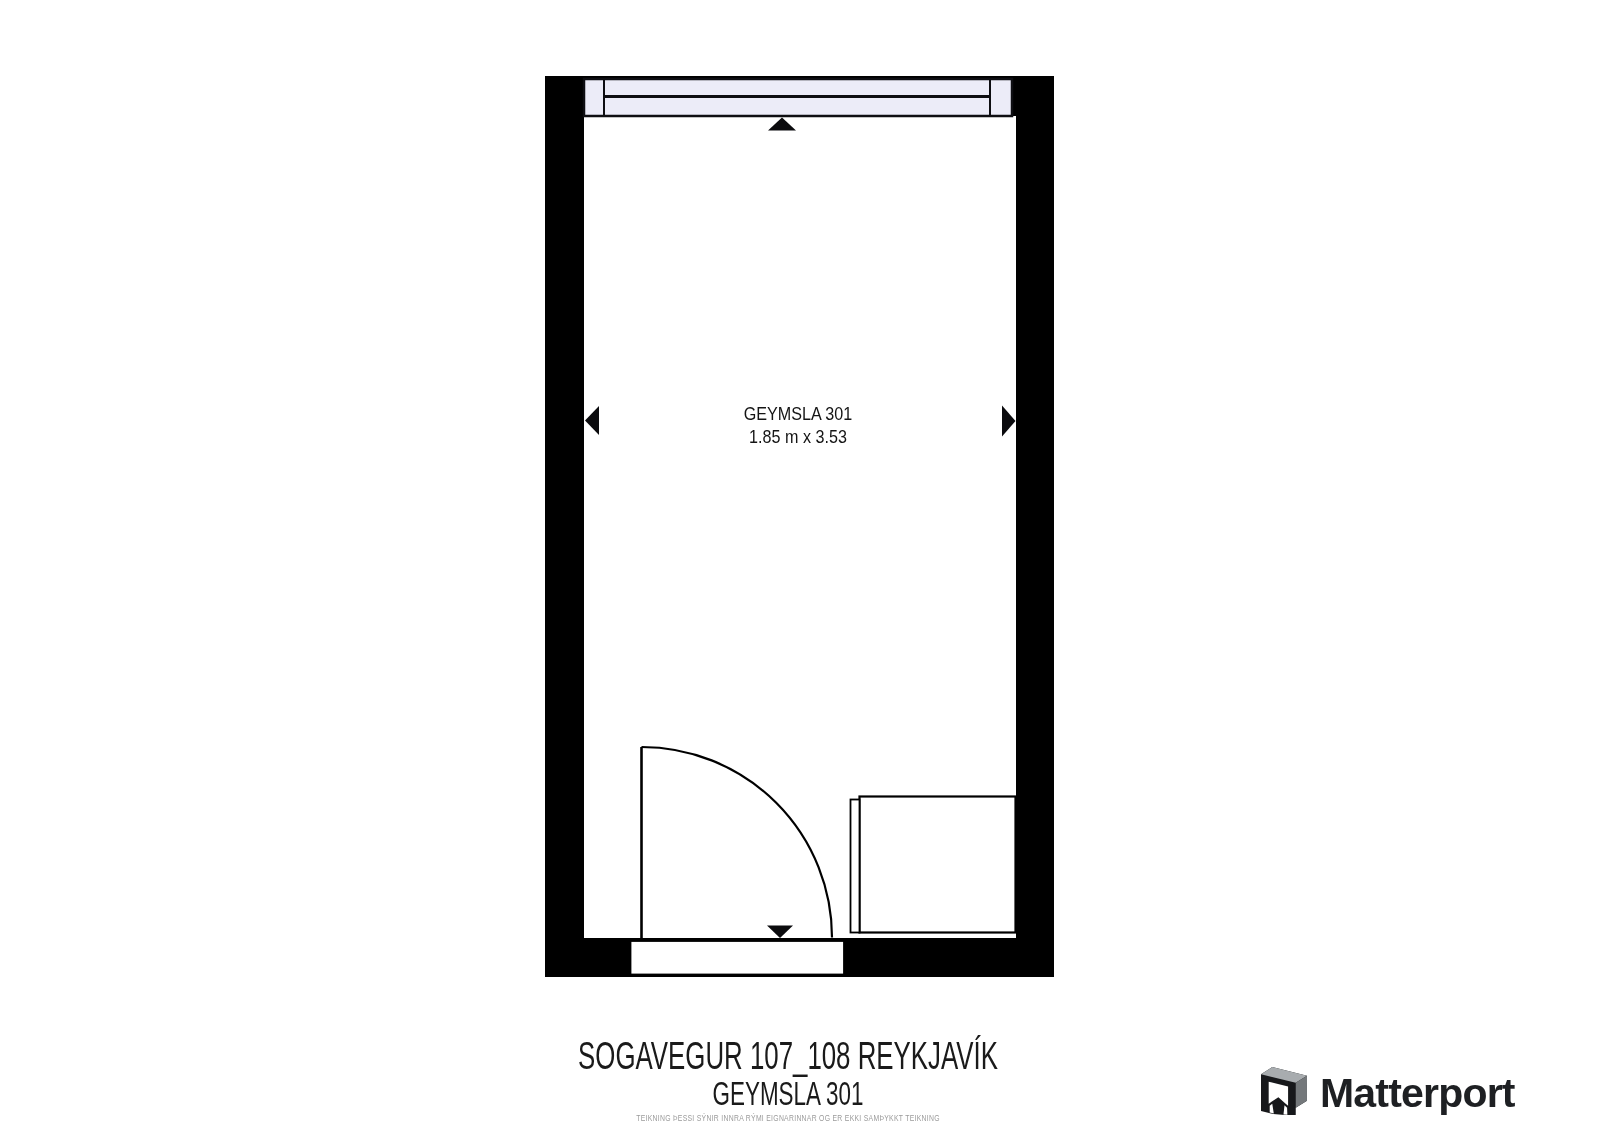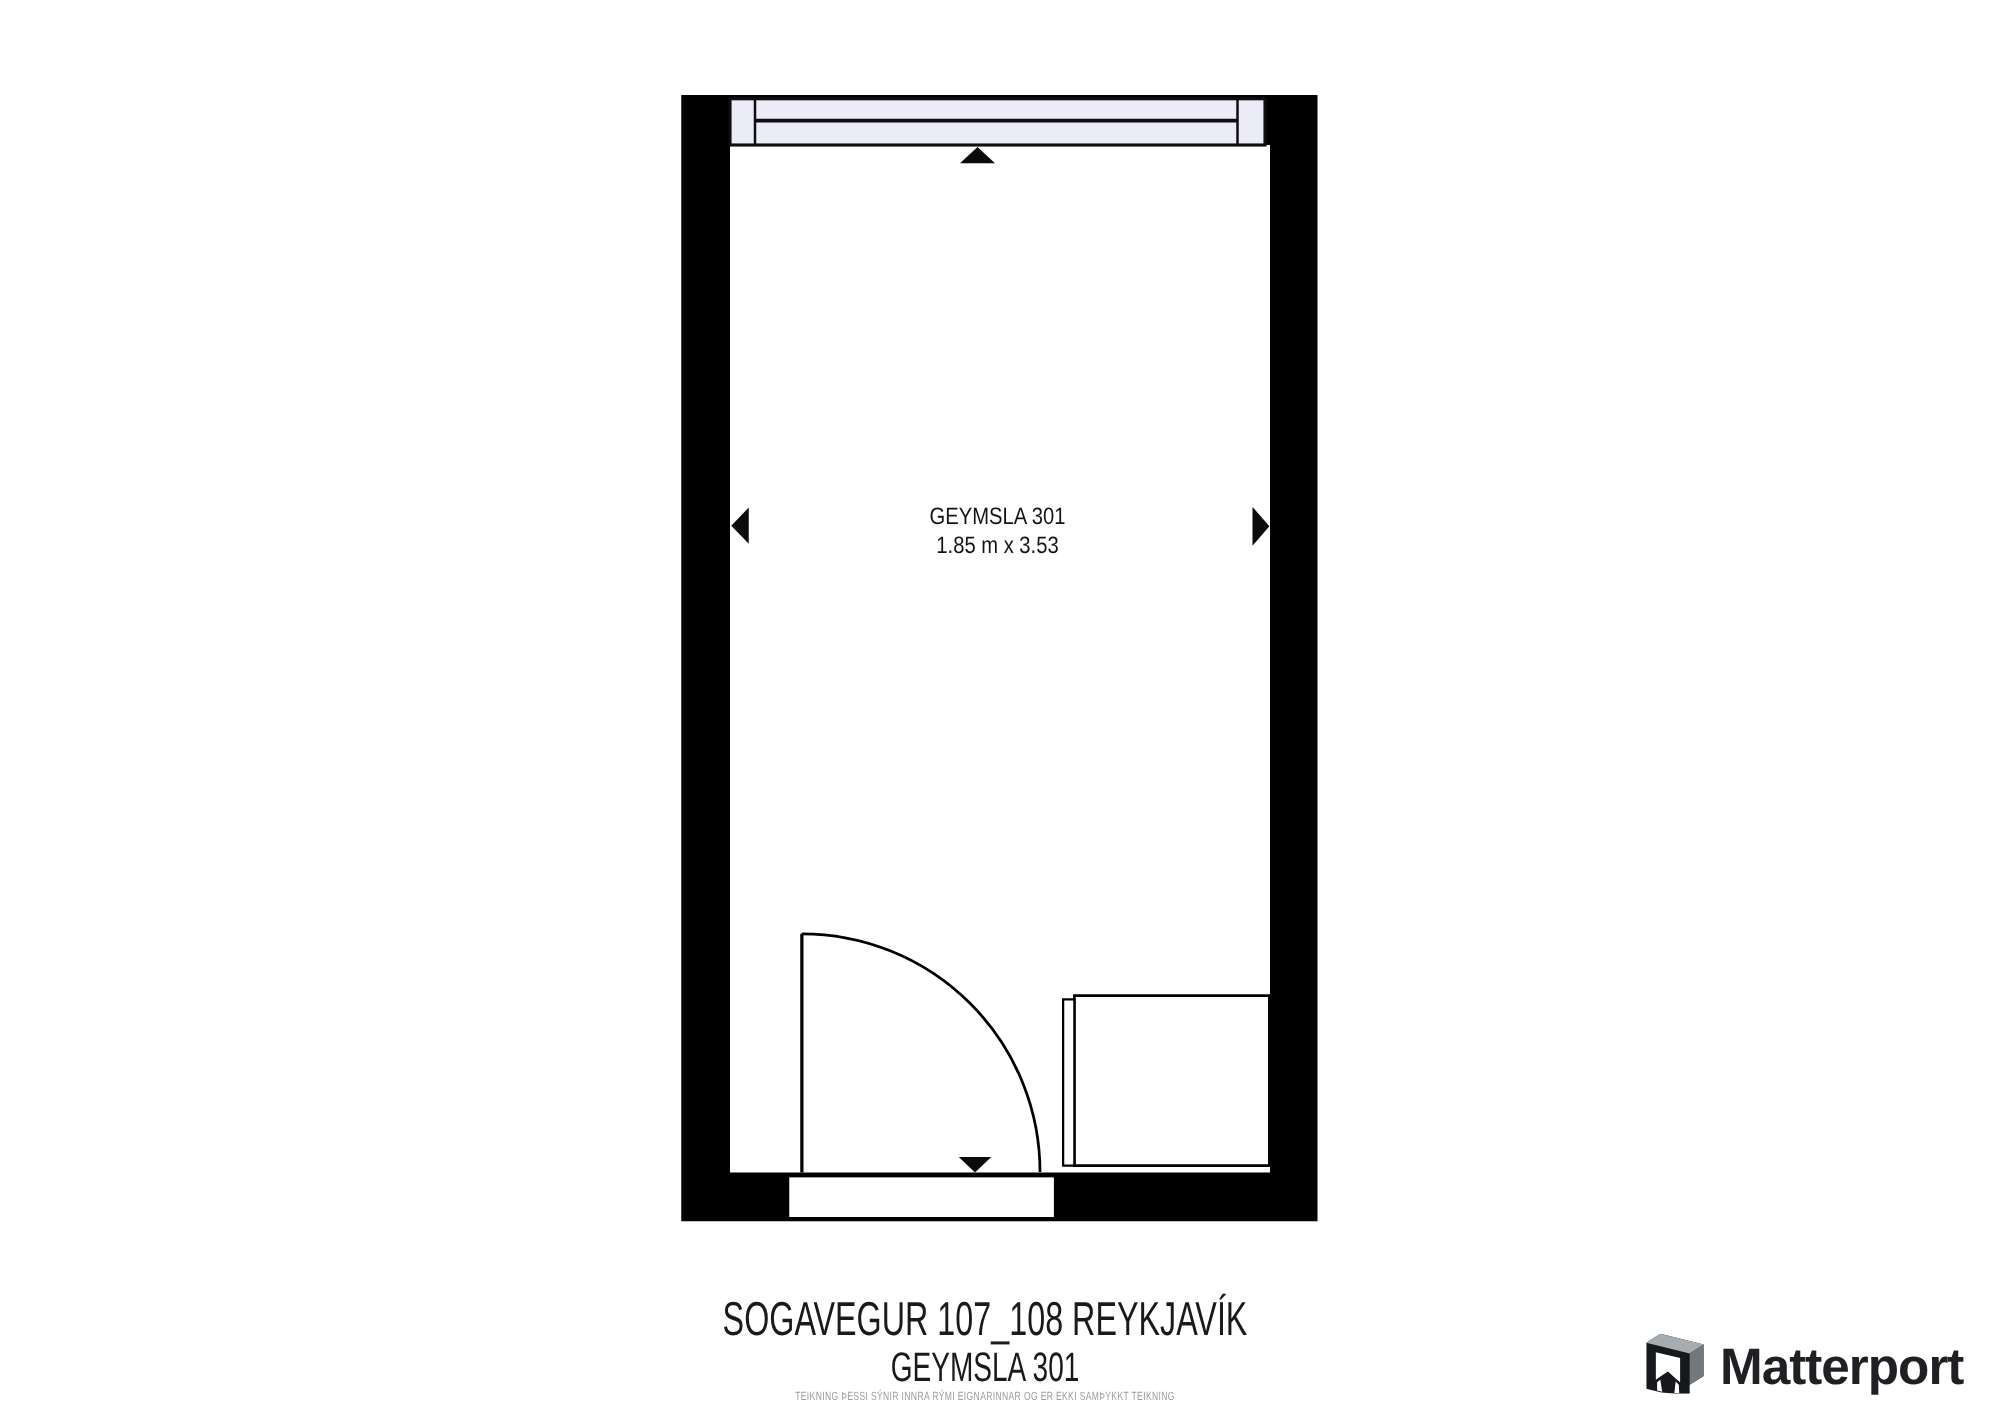--- a/index.html
+++ b/index.html
@@ -68,21 +68,21 @@
     line-height: 12px;
     margin-top: 2px;
     letter-spacing: 0.4px;
     color: #9b9b9b;
     white-space: nowrap;
     transform: scaleX(0.72);
     transform-origin: 50% 50%;
   }
   .brand {
     position: absolute;
-    left: 1317px;
+    left: 1261px;
     top: 1067px;
     display: flex;
     align-items: flex-start;
   }
   .brand-word {
     margin-left: 13px;
     margin-top: 3px;
     font-size: 41px;
     font-weight: 700;
     letter-spacing: -0.8px;

